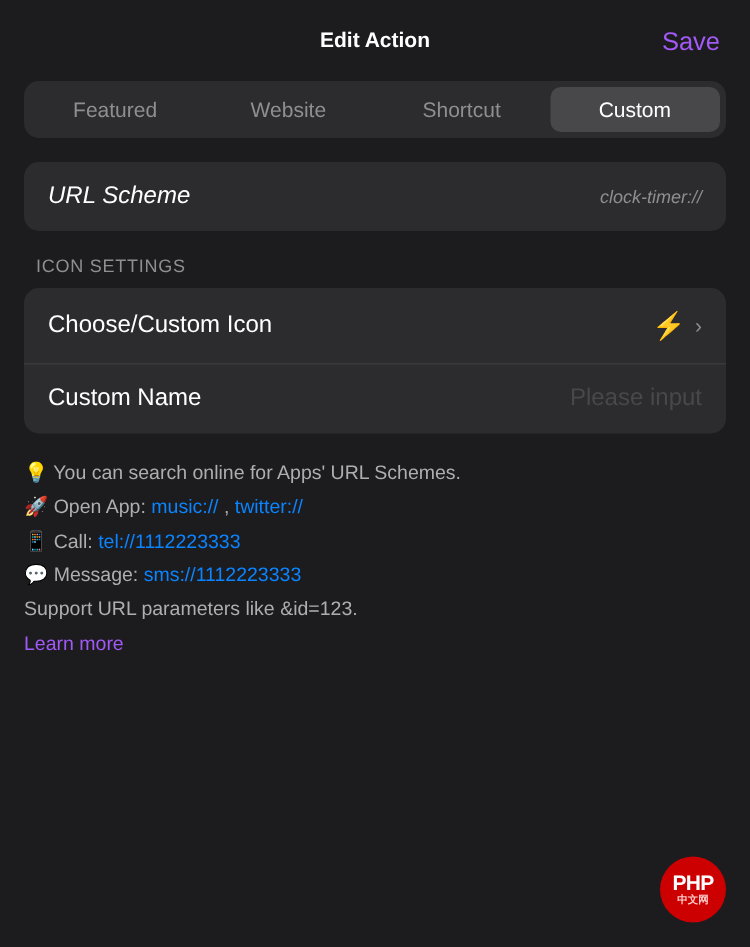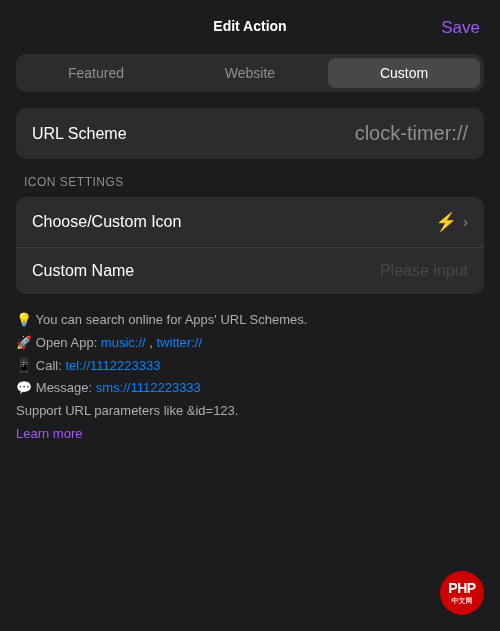--- a/index.html
+++ b/index.html
@@ -65,27 +65,28 @@
 
     
     .url-row {
       background: #2c2c2e;
       border-radius: 10px;
       margin: 0 16px 16px;
       padding: 14px 16px;
       display: flex;
       align-items: center;
       justify-content: space-between;
+      font-style: italic;
     }
     .url-label {
       font-size: 16px;
       color: #ffffff;
     }
     .url-value {
-      font-size: 20px;
+      font-size: 12px;
       color: #8e8e93;
     }
 
     
     .section-label {
       font-size: 12px;
       color: #8e8e93;
       text-transform: uppercase;
       letter-spacing: 0.5px;
       margin: 0 16px 8px 24px;
@@ -191,20 +192,21 @@
 <body>
 
 <div class="header">
   <span class="header-title">Edit Action</span>
   <button class="header-save">Save</button>
 </div>
 
 <div class="tabs-container">
   <div class="tab">Featured</div>
   <div class="tab">Website</div>
+  <div class="tab">Shortcut</div>
   <div class="tab active">Custom</div>
 </div>
 
 <div class="url-row">
   <span class="url-label">URL Scheme</span>
   <span class="url-value">clock-timer://</span>
 </div>
 
 <div class="section-label">ICON SETTINGS</div>
 

